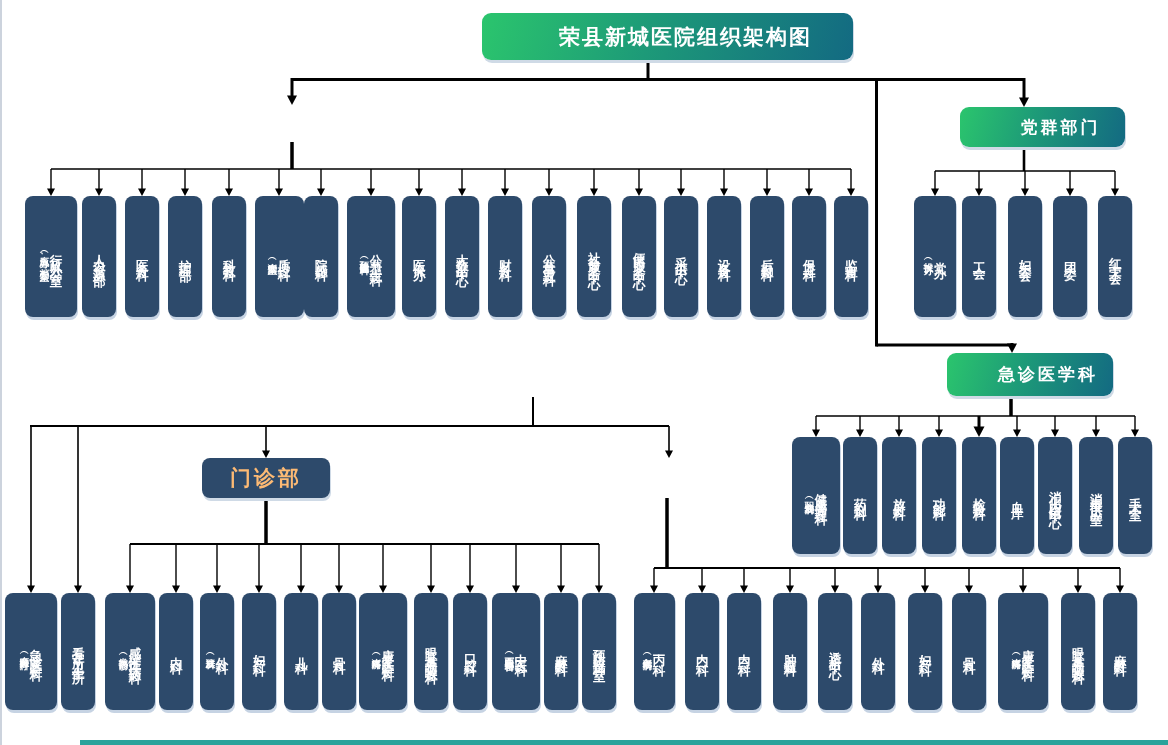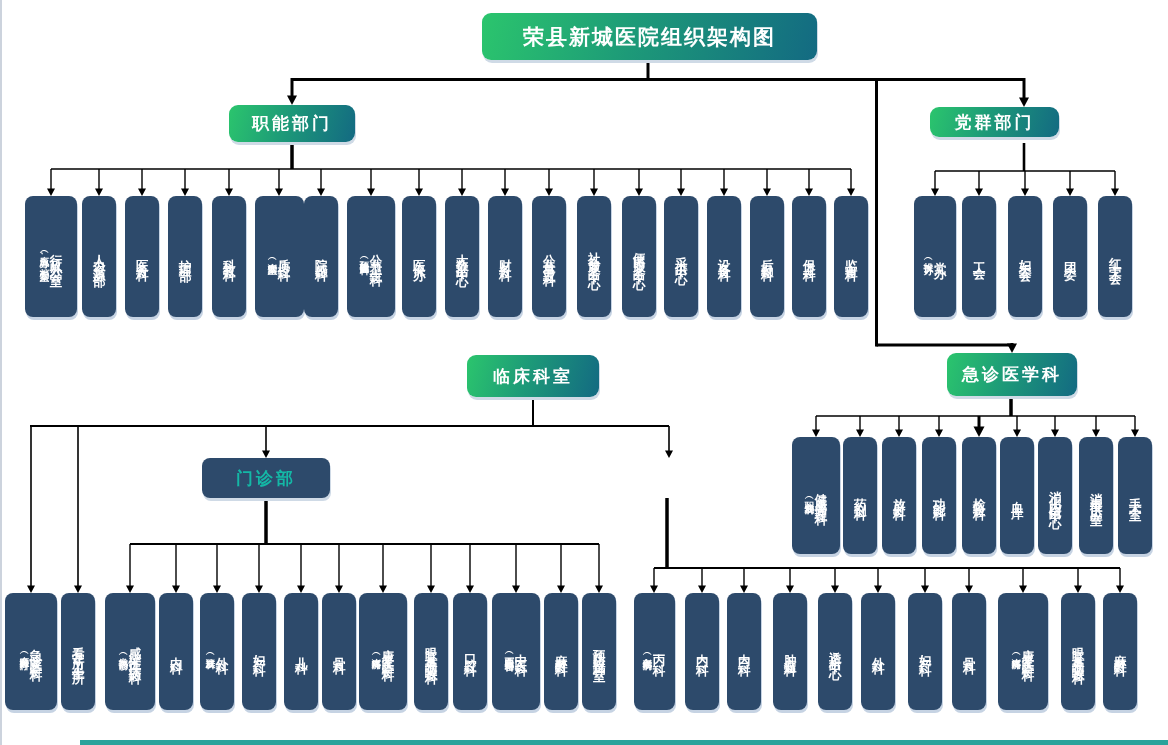--- a/index.html
+++ b/index.html
@@ -3,25 +3,25 @@
 <meta charset="utf-8">
 <style>
   html,body{margin:0;padding:0;background:#ffffff;}
   body{font-family:"Liberation Sans","DejaVu Sans",sans-serif;}
   .canvas{position:relative;width:1168px;height:745px;background:#ffffff;overflow:hidden;
           border-left:2px solid #ccd3dd;box-sizing:border-box;}
   #connectors{position:absolute;left:0;top:0;z-index:1;}
   .gbox{position:absolute;z-index:2;display:flex;align-items:center;justify-content:center;
         background:linear-gradient(105deg,#2bc56d 0%,#1d9a78 45%,#136a82 100%);
         color:#fff;font-weight:bold;border-radius:9px;
-        box-shadow:1px 3px 0 #cfdae6;letter-spacing:3px;}
+        box-shadow:1px 3px 0 #cfdae6;letter-spacing:3px;padding-left:36px;}
   .root-title{font-size:21px;letter-spacing:2px;}
   .hdr{font-size:17px;}
   .dbox{position:absolute;z-index:2;display:flex;align-items:center;justify-content:center;
-        background:#2d4a6b;color:#14b8a6;font-weight:bold;font-size:17px;border-radius:8px;
+        background:#2d4a6b;color:#fdba74;font-weight:bold;font-size:21px;border-radius:8px;
         box-shadow:1px 3px 0 #cfdae6;letter-spacing:3px;}
   .leaf{position:absolute;z-index:2;background:#2d4a6b;color:#fff;border-radius:8px;
         box-shadow:1px 3px 0 #c6d3e3;
         display:flex;flex-direction:column;justify-content:center;align-items:center;
         writing-mode:vertical-rl;text-orientation:mixed;}
   .leaf .nm{font-size:12.5px;font-weight:bold;letter-spacing:5px;line-height:1;}
   .leaf .sb{font-size:9.5px;font-weight:bold;letter-spacing:1px;line-height:1;margin-top:0;}
   .bottom-strip{position:absolute;left:78px;top:740px;width:1090px;height:5px;
                 background:#2aa39b;z-index:3;}
 </style>
@@ -169,25 +169,23 @@
       <line x1="1021" y1="568" x2="1021" y2="588" stroke="#000000" stroke-width="1.4"></line>
       <polygon points="1017,585.4 1025,585.4 1021,593" fill="#000000"></polygon>
       <line x1="1076" y1="568" x2="1076" y2="588" stroke="#000000" stroke-width="1.4"></line>
       <polygon points="1072,585.4 1080,585.4 1076,593" fill="#000000"></polygon>
       <line x1="1118" y1="568" x2="1118" y2="588" stroke="#000000" stroke-width="1.4"></line>
       <polygon points="1114,585.4 1122,585.4 1118,593" fill="#000000"></polygon>
     </svg>
 
   <div class="gbox root-title" style="left:480px;top:13px;width:335px;height:47px;">荣县新城医院组织架构图</div>
 
-  <div class="gbox hdr" style="left:227px;top:105px;width:126px;height:37px;">职能部门</div>
-
-  <div class="gbox hdr" style="left:928px;top:107px;width:129px;height:30px;">党群部门</div>
-
-  <div class="gbox hdr" style="left:465px;top:355px;width:132px;height:42px;">临床科室</div>
+
+  <div class="gbox hdr" style="left:958px;top:107px;width:129px;height:40px;">党群部门</div>
+
 
   <div class="gbox hdr" style="left:945px;top:353px;width:130px;height:43px;">急诊医学科</div>
 
   <div class="dbox" style="left:200px;top:458px;width:128px;height:40px;">门诊部</div>
 
 
   <div id="leaves">
       <div class="leaf" style="left: 23px; top: 196px; width: 52px; height: 121px;">
         <span class="nm">行政办公室</span>
         <span class="sb">（应急办、档案室）</span>

